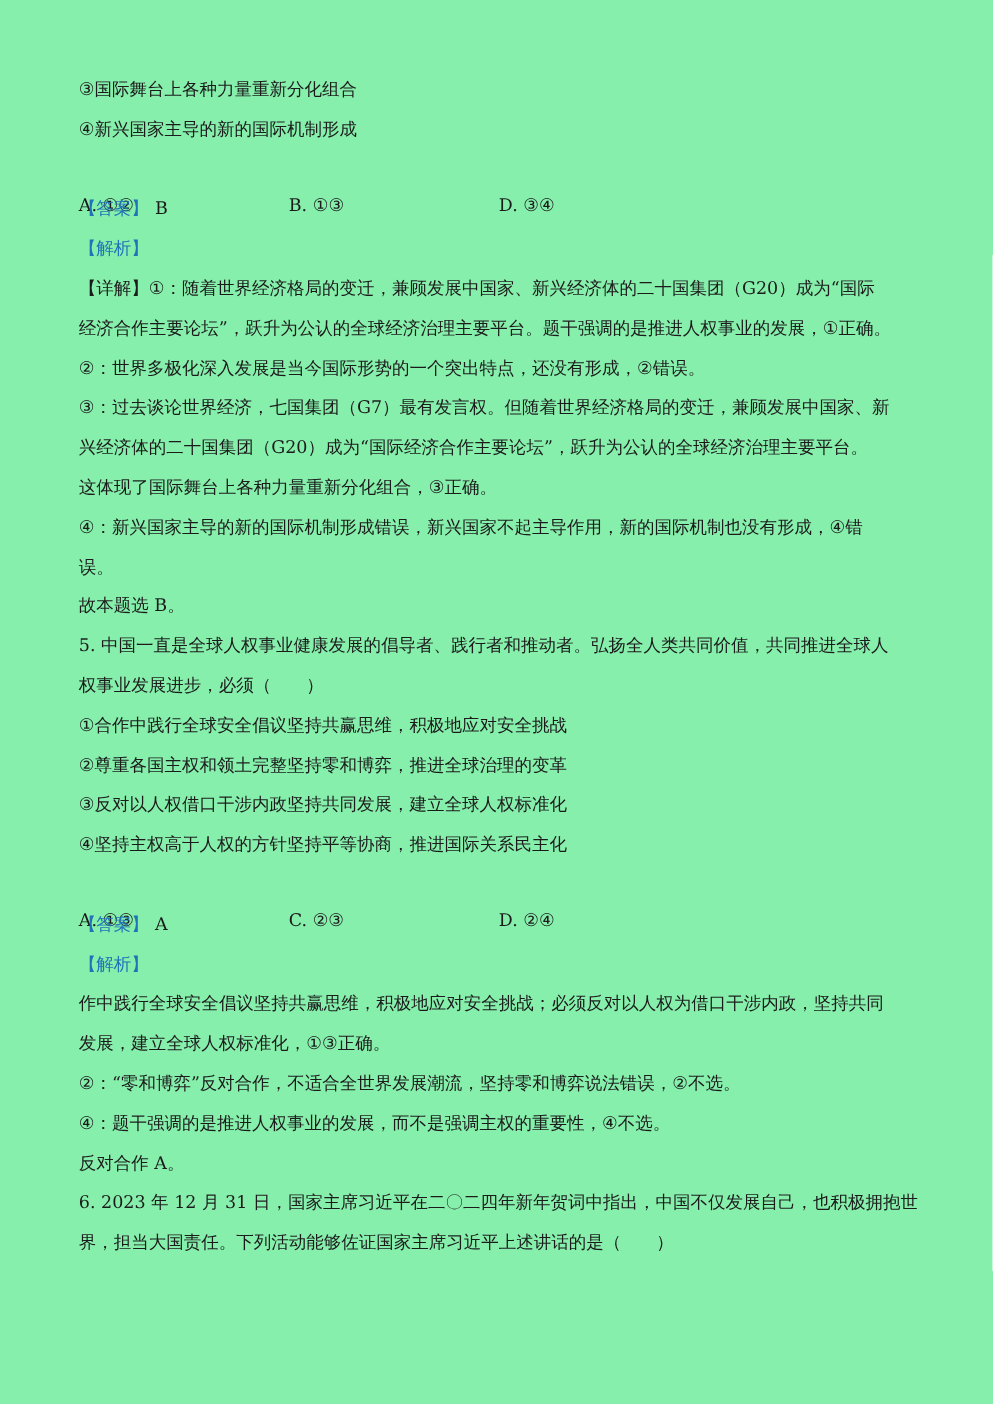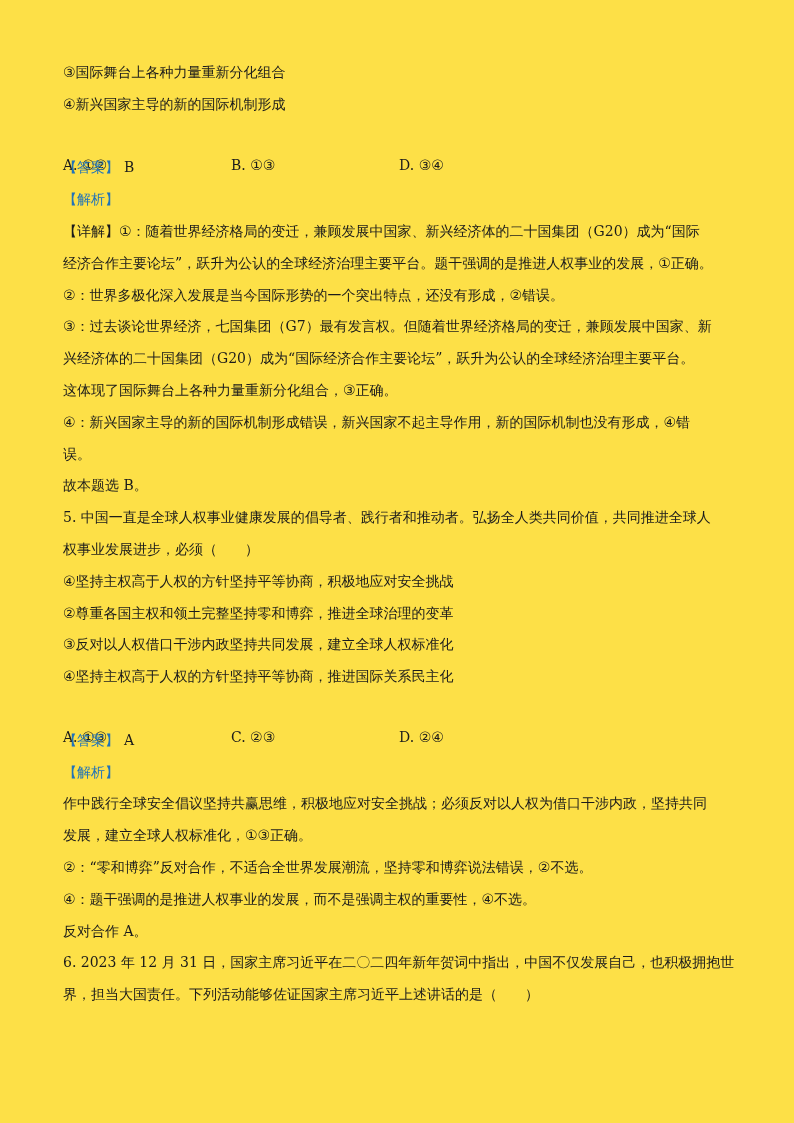--- a/index.html
+++ b/index.html
@@ -4,21 +4,21 @@
 <style>
   html, body {
     margin: 0;
     padding: 0;
     background: #ffffff;
   }
   .page {
     position: relative;
     width: 794px;
     height: 1123px;
-    background: #fde047;
+    background: #86efac;
     overflow: hidden;
     font-family: "DejaVu Serif", "Liberation Serif", "DejaVu Sans", serif;
     font-size: 14px;
     color: #1b1b1b;
   }
   .content {
     position: absolute;
     left: 63px;
     top: 57px;
     width: 675px;
@@ -74,21 +74,21 @@
     <div class="line">③：过去谈论世界经济，七国集团（G7）最有发言权。但随着世界经济格局的变迁，兼顾发展中国家、新</div>
     <div class="line">兴经济体的二十国集团（G20）成为“国际经济合作主要论坛”，跃升为公认的全球经济治理主要平台。</div>
     <div class="line">这体现了国际舞台上各种力量重新分化组合，③正确。</div>
     <div class="line">④：新兴国家主导的新的国际机制形成错误，新兴国家不起主导作用，新的国际机制也没有形成，④错</div>
     <div class="line">误。</div>
     <div class="line">故本题选 B。</div>
 
     <div class="line">5. 中国一直是全球人权事业健康发展的倡导者、践行者和推动者。弘扬全人类共同价值，共同推进全球人</div>
     <div class="line">权事业发展进步，必须（　　）</div>
 
-    <div class="line">④坚持主权高于人权的方针坚持平等协商，积极地应对安全挑战</div>
+    <div class="line">①合作中践行全球安全倡议坚持共赢思维，积极地应对安全挑战</div>
     <div class="line">②尊重各国主权和领土完整坚持零和博弈，推进全球治理的变革</div>
     <div class="line">③反对以人权借口干涉内政坚持共同发展，建立全球人权标准化</div>
     <div class="line">④坚持主权高于人权的方针坚持平等协商，推进国际关系民主化</div>
 
     <div class="line choices">
       <span class="choice">A. ①③</span>
       <span class="choice">C. ②③</span>
       <span class="choice">D. ②④</span>
     </div>
 

